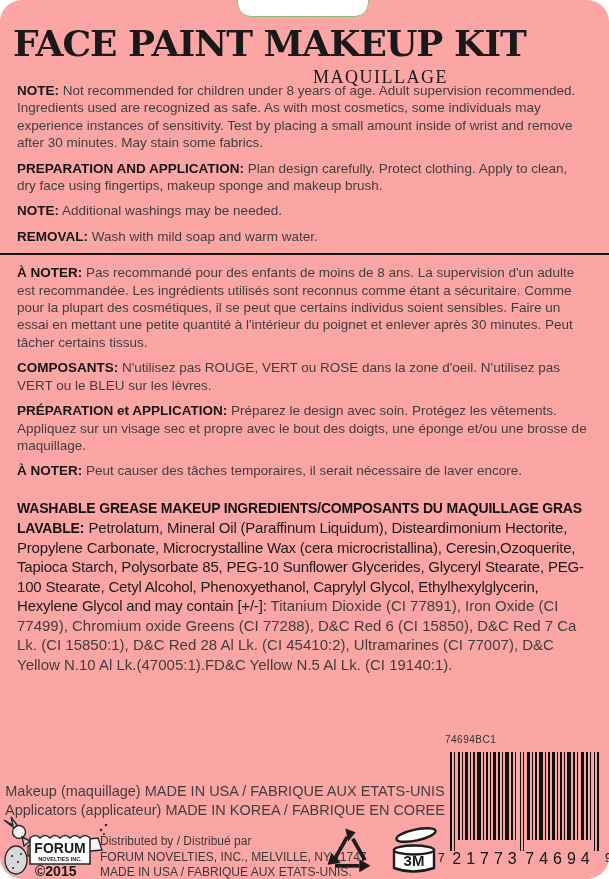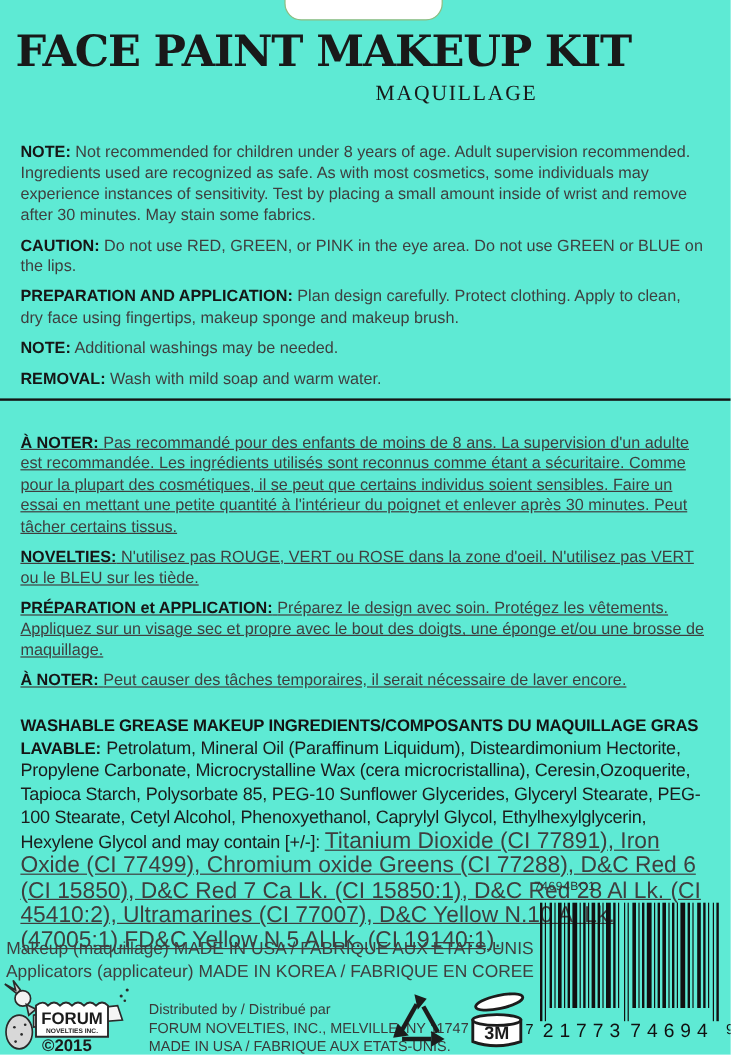--- a/index.html
+++ b/index.html
@@ -1,23 +1,24 @@
 <!DOCTYPE html>
 <html><head>
 <meta charset="utf-8">
 <style>
   * { margin:0; padding:0; box-sizing:border-box; }
   html,body { background:#ffffff; }
   #page {
     position:relative;
     width:609px; height:879px;
-    background:#5eead4;
+    background:#fca5a5;
     overflow:hidden;
     font-family:"Liberation Sans", sans-serif;
     color:#3f3f3f;
+    border-radius:22px;
   }
   
   .hang-tab {
     position:absolute; top:-14px; left:237px;
     width:132px; height:31px;
     border:1.5px solid #8fbc80;
     border-radius:14px;
     background:#ffffff;
   }
   
@@ -29,66 +30,65 @@
   }
   .subtitle {
     position:absolute; top:67px; left:13px; width:435px;
     text-align:right;
     font-family:Liberation Serif, serif;
     font-size:18px; letter-spacing:1.5px;
     color:#191919;
   }
   
   .content { padding:0 20px 0 17px; }
-  .content.en { padding-top:118px; }
-  .content.fr { padding-top:26px;text-decoration:underline; }
+  .content.en { padding-top:82px; }
+  .content.fr { padding-top:9px; }
   .para { font-size:13.5px; line-height:17.4px; margin-bottom:8px; color:#3f3f3f; }
   .para b { color:#161616; font-weight:700; }
   .divider { width:609px; height:2px; background:#141414; margin-top:3px; }
   
   .ingredients { padding:11px 20px 0 17px; }
   .ing-head {
     font-size:14px; font-weight:700; color:#141414;
     letter-spacing:-0.2px; line-height:19px;
   }
   .ing-body { font-size:15px; line-height:19.5px; color:#1c1c1c; letter-spacing:-0.2px; }
-  .ing-colorants { font-size:19px; color:#3f3f3f; letter-spacing:0;text-decoration:underline; }
+  .ing-colorants { font-size:15px; color:#3f3f3f; letter-spacing:0; }
   
   .sku { position:absolute; left:445px; top:734px; font-size:10px; color:#333; letter-spacing:0.5px; }
   .barcode { position:absolute; left:436px; top:752px; }
   .origin { position:absolute; left:5px; top:782px; font-size:14.5px; line-height:18.5px; color:#3f3f3f;text-align:center; }
   .logo-block { position:absolute; left:0px; top:816px; }
-  .distributor { position:absolute; left:100px; top:834px; font-size:12px; line-height:15.5px; color:#3a3a3a;margin-left:24px; }
+  .distributor { position:absolute; left:100px; top:834px; font-size:12px; line-height:15.5px; color:#3a3a3a; }
   .recycle-icon { position:absolute; left:322px; top:821px; }
   .pao-icon { position:absolute; left:386px; top:826px; }
   svg text { font-family:"Liberation Sans", sans-serif; }
 </style>
 </head>
 <body>
 
 <div id="page">
 
   <div class="hang-tab"></div>
 
   <div class="title">FACE PAINT MAKEUP KIT</div>
   <div class="subtitle">MAQUILLAGE</div>
 
   <div class="content en">
     <p class="para"><b>NOTE:</b> <span>Not recommended for children under 8 years of age. Adult supervision recommended. Ingredients used are recognized as safe. As with most cosmetics, some individuals may experience instances of sensitivity. Test by placing a small amount inside of wrist and remove after 30 minutes. May stain some fabrics.</span></p>
-    <p class="para"><b>CAUTION:</b> <span>Do not use RED, GREEN, or PINK in the eye area. Do not use GREEN or BLUE on the lips.</span></p>
     <p class="para"><b>PREPARATION AND APPLICATION:</b> <span>Plan design carefully. Protect clothing. Apply to clean, dry face using fingertips, makeup sponge and makeup brush.</span></p>
     <p class="para"><b>NOTE:</b> <span>Additional washings may be needed.</span></p>
     <p class="para"><b>REMOVAL:</b> <span>Wash with mild soap and warm water.</span></p>
   </div>
 
   <div class="divider"></div>
 
   <div class="content fr">
     <p class="para"><b>À NOTER:</b> <span>Pas recommandé pour des enfants de moins de 8 ans. La supervision d'un adulte est recommandée. Les ingrédients utilisés sont reconnus comme étant a sécuritaire. Comme pour la plupart des cosmétiques, il se peut que certains individus soient sensibles. Faire un essai en mettant une petite quantité à l'intérieur du poignet et enlever après 30 minutes. Peut tâcher certains tissus.</span></p>
-    <p class="para"><b>NOVELTIES:</b> <span>N'utilisez pas ROUGE, VERT ou ROSE dans la zone d'oeil. N'utilisez pas VERT ou le BLEU sur les tiède.</span></p>
+    <p class="para"><b>COMPOSANTS:</b> <span>N'utilisez pas ROUGE, VERT ou ROSE dans la zone d'oeil. N'utilisez pas VERT ou le BLEU sur les lèvres.</span></p>
     <p class="para"><b>PRÉPARATION et APPLICATION:</b> <span>Préparez le design avec soin. Protégez les vêtements. Appliquez sur un visage sec et propre avec le bout des doigts, une éponge et/ou une brosse de maquillage.</span></p>
     <p class="para"><b>À NOTER:</b> <span>Peut causer des tâches temporaires, il serait nécessaire de laver encore.</span></p>
   </div>
 
   <div class="ingredients">
     <span class="ing-head">WASHABLE GREASE MAKEUP INGREDIENTS/COMPOSANTS DU MAQUILLAGE GRAS LAVABLE:</span>
     <span class="ing-body"><span>Petrolatum, Mineral Oil (Paraffinum Liquidum), Disteardimonium Hectorite, Propylene Carbonate, Microcrystalline Wax (cera microcristallina), Ceresin,Ozoquerite, Tapioca Starch, Polysorbate 85, PEG-10 Sunflower Glycerides, Glyceryl Stearate, PEG-100 Stearate, Cetyl Alcohol, Phenoxyethanol, Caprylyl Glycol, Ethylhexylglycerin, Hexylene Glycol and may contain [+/-]: </span><span class="ing-colorants">Titanium Dioxide (CI 77891), Iron Oxide (CI 77499), Chromium oxide Greens (CI 77288), D&amp;C Red 6 (CI 15850), D&amp;C Red 7 Ca Lk. (CI 15850:1), D&amp;C Red 28 Al Lk. (CI 45410:2), Ultramarines (CI 77007), D&amp;C Yellow N.10 Al Lk.(47005:1).FD&amp;C Yellow N.5 Al Lk. (CI 19140:1).</span></span>
   </div>
 
   <div class="sku">74694BC1</div>

